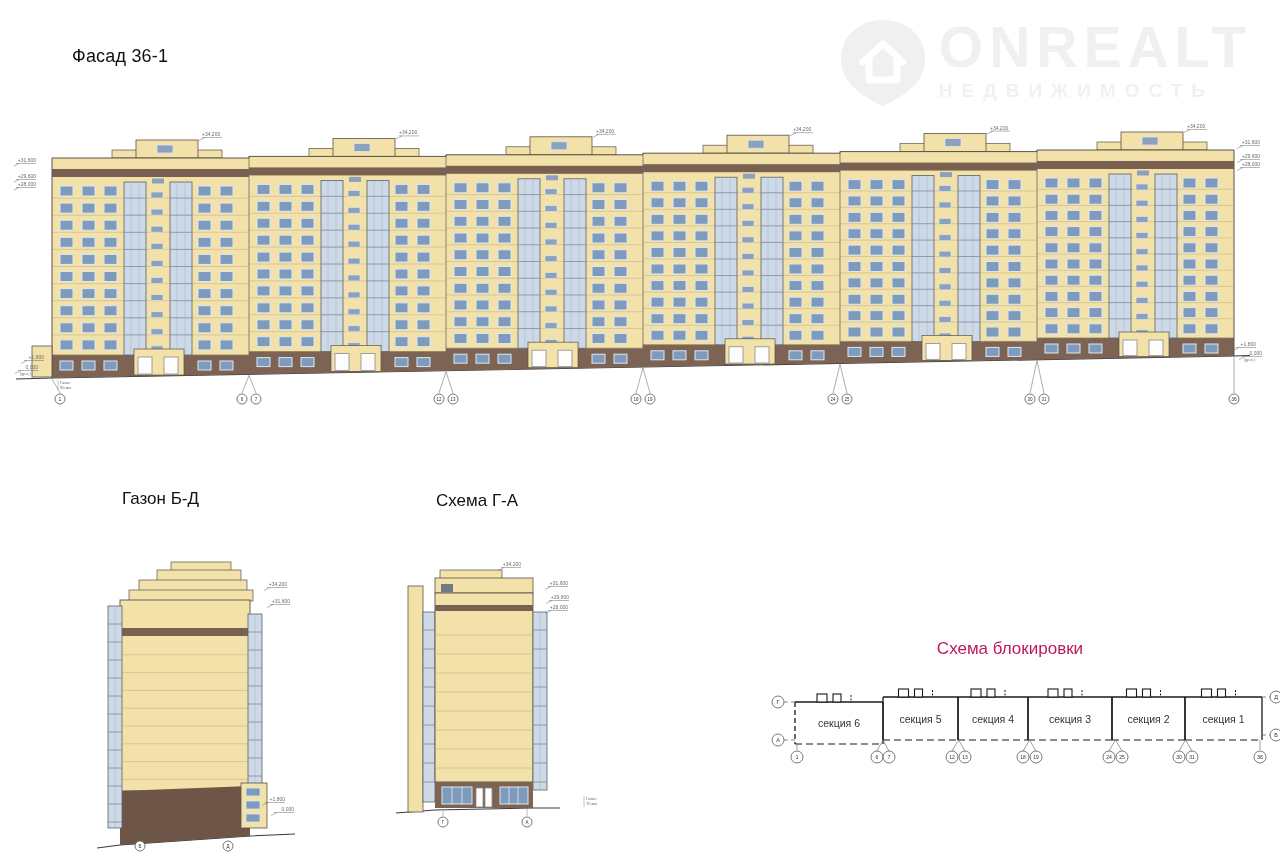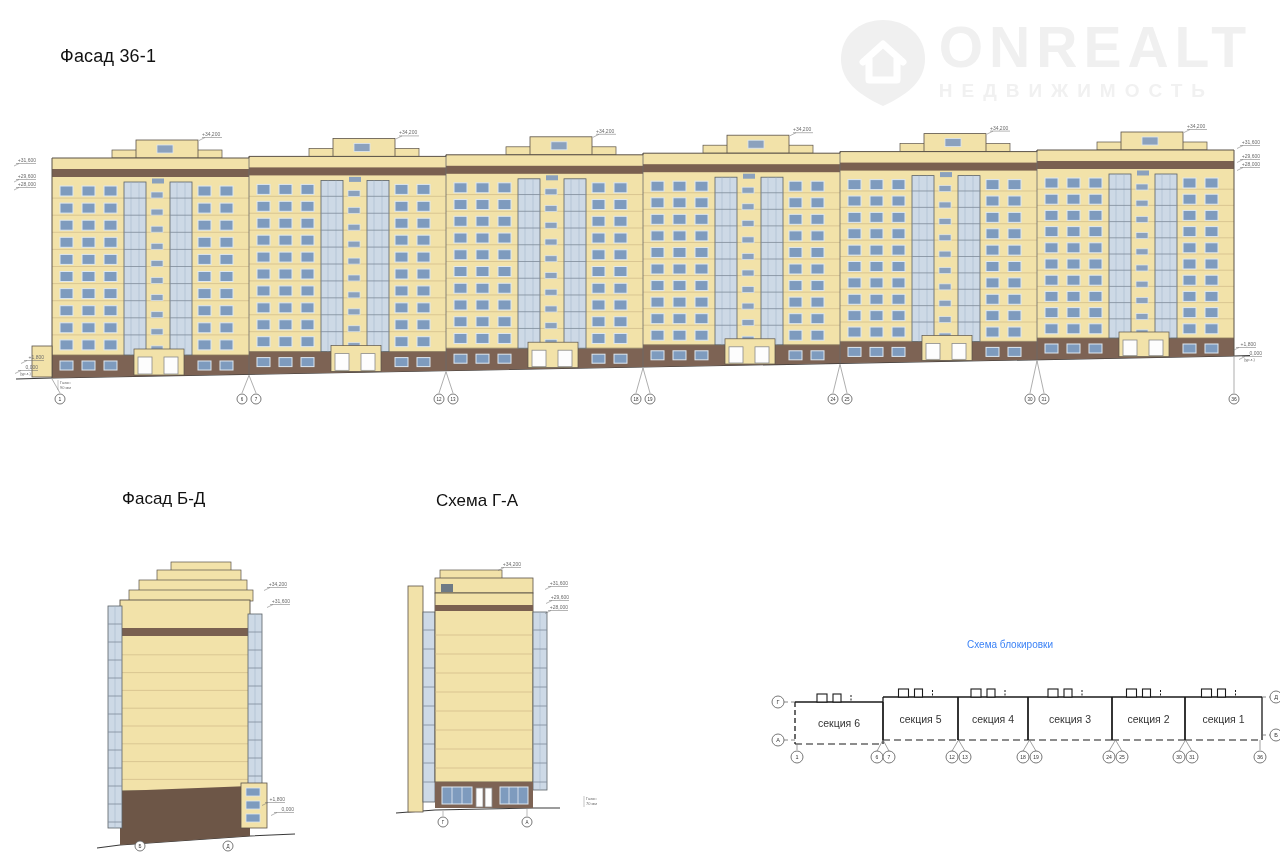--- a/index.html
+++ b/index.html
@@ -1,35 +1,35 @@
 <!DOCTYPE html>
 <html><head>
 <meta charset="utf-8">
 <style>
   html,body{margin:0;padding:0;background:#fff;}
   .sheet{position:relative;width:1280px;height:854px;background:#ffffff;overflow:hidden;
          font-family:"Liberation Sans",sans-serif;}
   .abs{position:absolute;}
   .title{color:#111;font-size:18px;letter-spacing:.2px;}
   .title-sm{color:#111;font-size:17px;}
-  .scheme-title{color:#3b82f6;font-size:10px;}
+  .scheme-title{color:#be185d;font-size:17px;}
   
   .wm{position:absolute;top:18px;right:28px;display:flex;align-items:flex-start;gap:12px;}
   .wm-txt{display:flex;flex-direction:column;align-items:flex-start;}
   .wm-brand{font-size:57px;font-weight:bold;letter-spacing:6px;color:#f0f0f0;line-height:1.05;}
   .wm-sub{font-size:19px;font-weight:bold;letter-spacing:9px;color:#f1f1f1;margin-top:2px;}
   svg{display:block;}
 </style>
 </head>
 <body>
 
 <div class="sheet">
 
-  <div class="abs title" style="left:60px;top:46px;">Фасад 36-1</div>
-  <div class="abs title-sm" style="left:122px;top:489px;">Фасад Б-Д</div>
+  <div class="abs title" style="left:72px;top:46px;">Фасад 36-1</div>
+  <div class="abs title-sm" style="left:122px;top:489px;">Газон Б-Д</div>
   <div class="abs title-sm" style="left:436px;top:491px;">Схема Г-А</div>
   <div class="abs scheme-title" style="left:900px;top:639px;width:220px;text-align:center;">Схема блокировки</div>
 
   <div class="wm">
     <span>
       <svg width="88" height="90" viewBox="0 0 88 90">
         <path d="M44 2 C68 2 86 18 86 41 C86 62 70 76 44 88 C18 76 2 62 2 41 C2 18 20 2 44 2 Z" fill="#f0f0f0"></path>
         <path d="M24 44 L44 26 L64 44 M30 40 L30 62 L58 62 L58 40" fill="none" stroke="#ffffff" stroke-width="7" stroke-linecap="round" stroke-linejoin="round"></path>
       </svg>
     </span>

